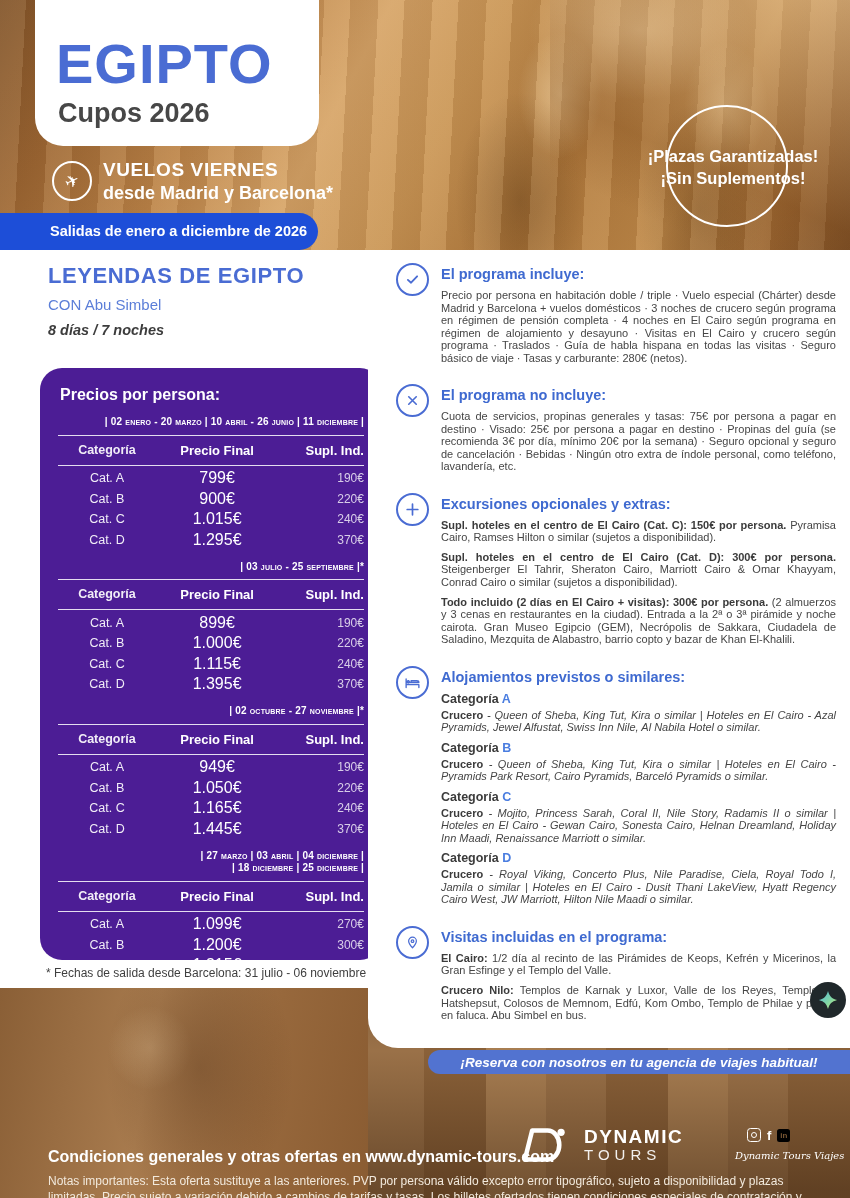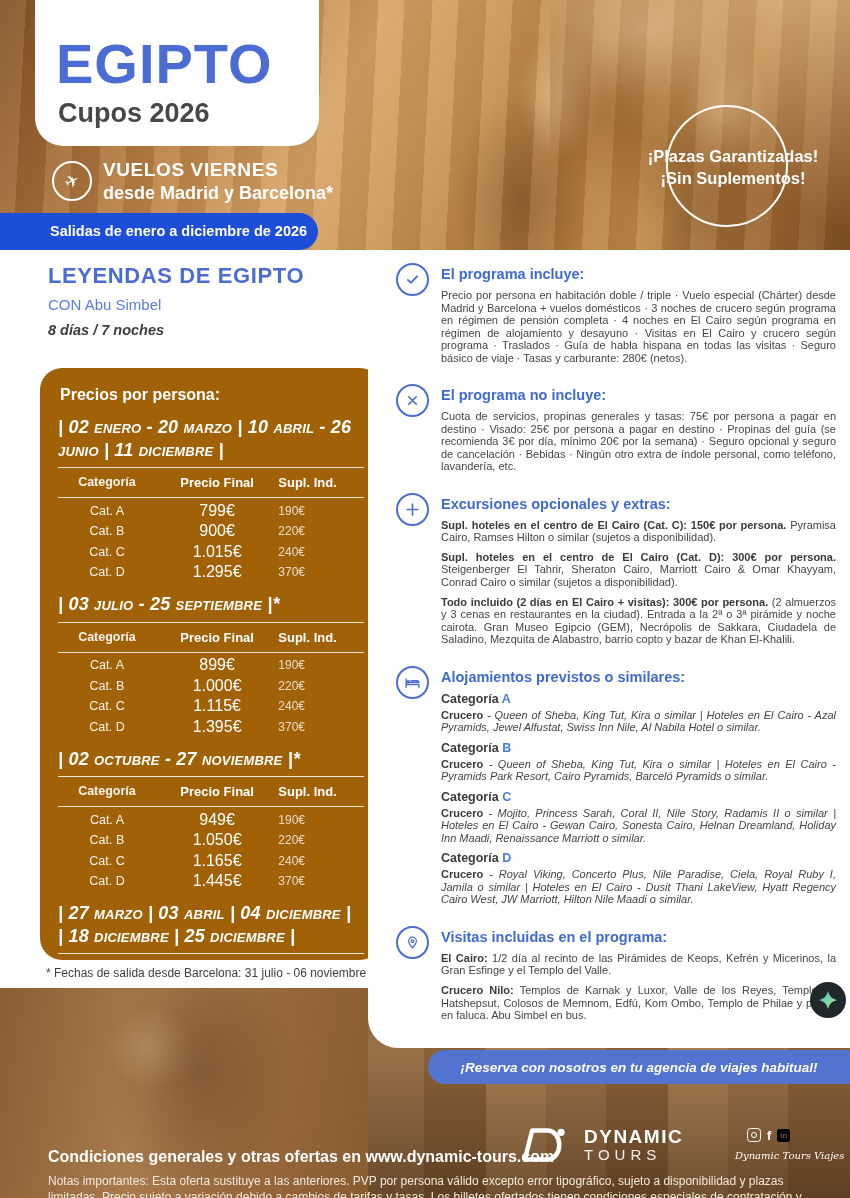--- a/index.html
+++ b/index.html
@@ -43,32 +43,32 @@
       border-radius:0 19px 19px 0;z-index:2;color:#fff;font-size:14.5px;font-weight:bold;
       line-height:37px;padding-left:50px;box-sizing:border-box;}
 
   
   .prog-title{position:absolute;left:48px;top:263px;font-size:22px;font-weight:bold;
       color:#4a6cd3;letter-spacing:.6px;}
   .prog-sub{position:absolute;left:48px;top:296px;font-size:15px;color:#5b7ed8;}
   .prog-dur{position:absolute;left:48px;top:322px;font-size:14.5px;color:#3c3c3c;
       font-weight:bold;font-style:italic;}
 
-  .price-box{position:absolute;left:40px;top:368px;width:342px;height:592px;background:#a16207;
+  .price-box{position:absolute;left:40px;top:368px;width:342px;height:592px;background:#4c1d95;
       border-radius:22px;color:#fff;padding:18px 18px;box-sizing:border-box;}
   .price-box .ph{font-size:16px;font-weight:bold;margin:0 0 12px 2px;}
-  .dateline{font-variant:small-caps;font-weight:bold;font-size:18px;text-align:left;
-      letter-spacing:.2px;line-height:1.25;margin-bottom:6px;font-style:italic;}
+  .dateline{font-variant:small-caps;font-weight:bold;font-size:10px;text-align:right;
+      letter-spacing:.2px;line-height:1.25;margin-bottom:6px;}
   .thead{display:flex;border-top:1px solid rgba(255,255,255,.85);border-bottom:1px solid rgba(255,255,255,.85);
       padding:7px 0;font-size:13px;font-weight:bold;}
   .trow{display:flex;height:16px;align-items:center;margin-top:4.5px;}
   .trow:first-of-type{margin-top:8px;}
   .c1{width:32%;text-align:center;font-size:12.5px;color:rgba(255,255,255,.92);}
   .c2{width:40%;text-align:center;}
-  .c3{width:28%;text-align:left;}
+  .c3{width:28%;text-align:right;}
   .trow .c2{font-size:16px;font-weight:normal;}
   .trow .c3{font-size:12px;color:rgba(255,255,255,.78);}
   .ptable{margin-bottom:13px;}
   .ptable:last-child{margin-bottom:0;}
 
   .footnote{position:absolute;left:46px;top:966px;font-size:12px;color:#3f3f3f;}
 
   
   .photo-bottom{position:absolute;left:0;top:988px;width:850px;height:210px;
       background:
@@ -90,21 +90,21 @@
   .sec-icon svg{display:block;}
   .sec-body{flex:1;min-width:0;}
   .sec-h{color:#3f6ad0;font-size:14.5px;font-weight:bold;margin:4px 0 7px;}
   .sec-p{font-size:11px;color:#454545;line-height:1.14;text-align:justify;margin:0 0 7px;}
   .sec-p b{color:#3b3b3b;}
   .sec-p i{font-style:italic;}
   .cat-lab{font-size:12.5px;font-weight:bold;color:#3b3b3b;margin:5px 0 3px;}
   .cat-lab .ltr{color:#4a7de0;}
 
   
-  .reserve{position:absolute;left:428px;top:1050px;width:422px;height:34px;background:#5273d0;
+  .reserve{position:absolute;left:428px;top:1050px;width:422px;height:24px;background:#5273d0;
       border-radius:18px 0 0 18px;z-index:3;color:#fff;font-size:13.5px;font-weight:bold;
       font-style:italic;display:flex;align-items:center;justify-content:center;}
   .conds{position:absolute;left:48px;top:1148px;z-index:3;color:#fff;font-size:16px;font-weight:bold;}
   .legal{position:absolute;left:48px;top:1174px;width:780px;z-index:3;color:#f2e9dc;
       font-size:12px;line-height:1.32;}
   .logo{position:absolute;left:518px;top:1126px;z-index:3;display:flex;align-items:center;gap:16px;color:#fff;}
   .logo .dmark svg{display:block;}
   .logo .bt1{font-size:19px;font-weight:bold;letter-spacing:1.5px;line-height:1;}
   .logo .bt2{font-size:15px;font-weight:normal;letter-spacing:5px;line-height:1.15;opacity:.92;}
   .social{position:absolute;left:747px;top:1128px;z-index:3;display:flex;gap:6px;align-items:center;color:#fff;}
@@ -336,21 +336,21 @@
         <div class="cat-lab"><span>Categoría</span> <span class="ltr">A</span></div>
         <p class="sec-p"><b>Crucero</b><i> - Queen of Sheba, King Tut, Kira o similar | Hoteles en El Cairo - Azal Pyramids, Jewel Alfustat, Swiss Inn Nile, Al Nabila Hotel o similar.</i></p>
 
         <div class="cat-lab"><span>Categoría</span> <span class="ltr">B</span></div>
         <p class="sec-p"><b>Crucero</b><i> - Queen of Sheba, King Tut, Kira o similar | Hoteles en El Cairo - Pyramids Park Resort, Cairo Pyramids, Barceló Pyramids o similar.</i></p>
 
         <div class="cat-lab"><span>Categoría</span> <span class="ltr">C</span></div>
         <p class="sec-p"><b>Crucero</b><i> - Mojito, Princess Sarah, Coral II, Nile Story, Radamis II o similar | Hoteles en El Cairo - Gewan Cairo, Sonesta Cairo, Helnan Dreamland, Holiday Inn Maadi, Renaissance Marriott o similar.</i></p>
 
         <div class="cat-lab"><span>Categoría</span> <span class="ltr">D</span></div>
-        <p class="sec-p"><b>Crucero</b><i> - Royal Viking, Concerto Plus, Nile Paradise, Ciela, Royal Ruby I, Jamila o similar | Hoteles en El Cairo - Dusit Thani LakeView, Hyatt Regency Cairo West, JW Marriott, Hilton Nile Maadi o similar.</i></p>
+        <p class="sec-p"><b>Crucero</b><i> - Royal Viking, Concerto Plus, Nile Paradise, Ciela, Royal Todo I, Jamila o similar | Hoteles en El Cairo - Dusit Thani LakeView, Hyatt Regency Cairo West, JW Marriott, Hilton Nile Maadi o similar.</i></p>
       </div>
     </div>
 
     <div class="sec">
       <div class="sec-icon">
         <svg width="15" height="15" viewBox="0 0 24 24" fill="none" stroke="#4a6cd3" stroke-width="2" stroke-linecap="round" stroke-linejoin="round">
             <path d="M12 3.5 a6.2 6.2 0 0 0 -6.2 6.2 C5.8 14.2 12 20.5 12 20.5 s6.2-6.3 6.2-10.8 A6.2 6.2 0 0 0 12 3.5 Z"></path>
             <circle cx="12" cy="9.8" r="2.1"></circle>
           </svg>
       </div>

